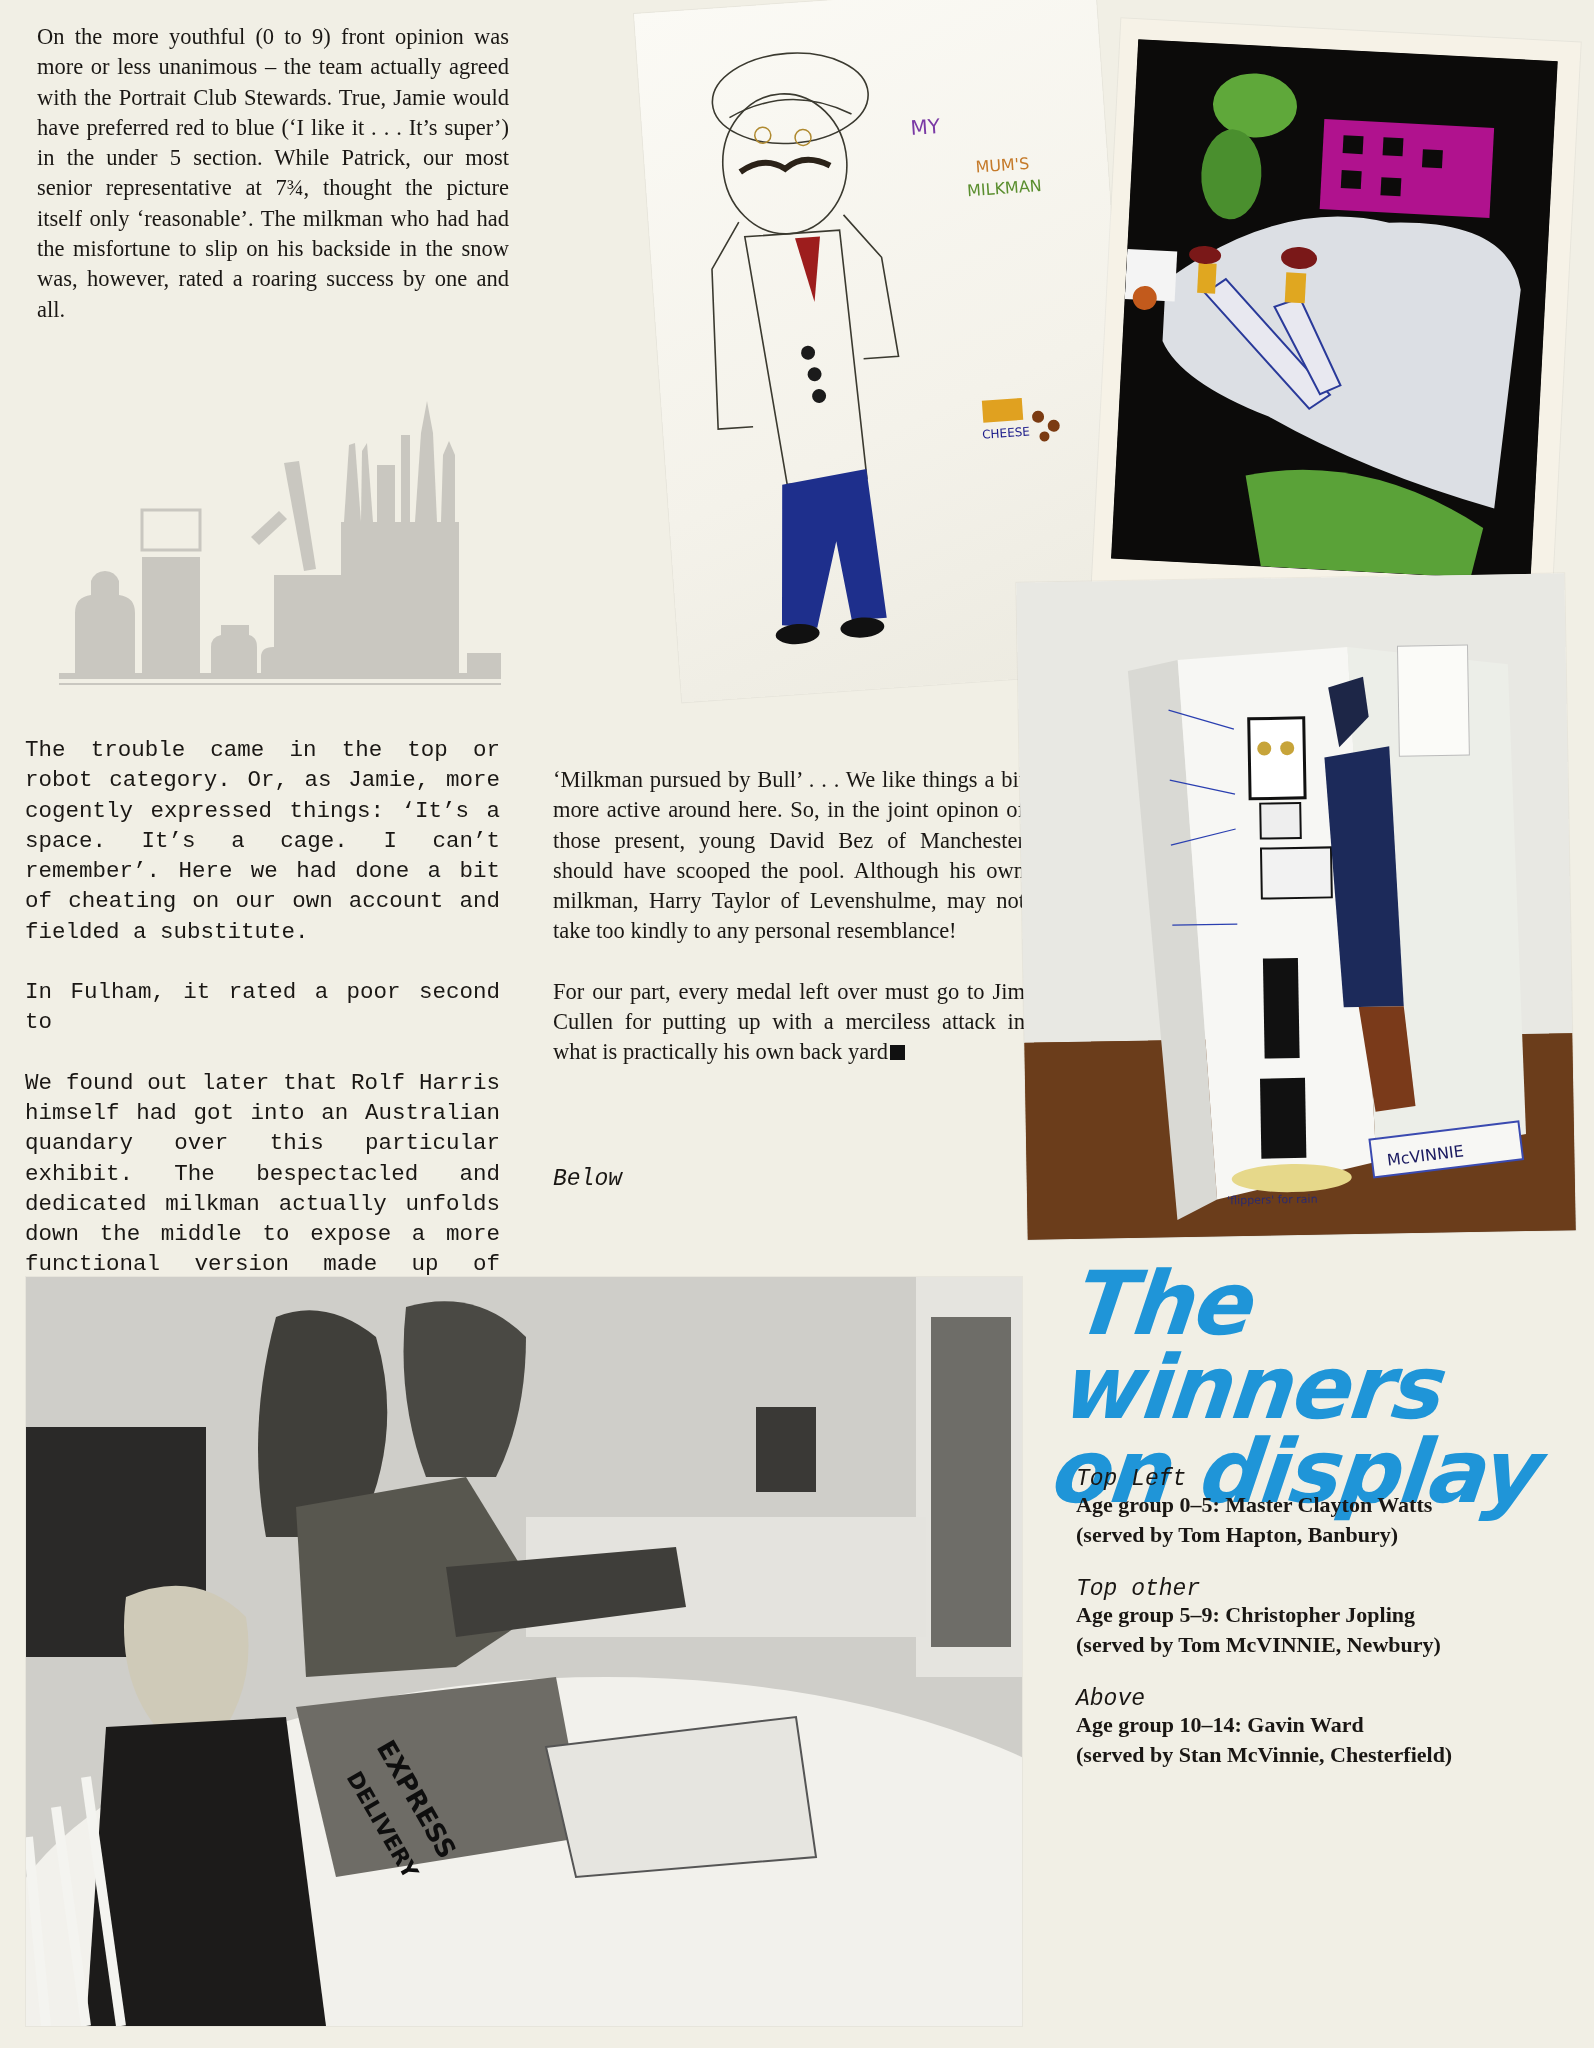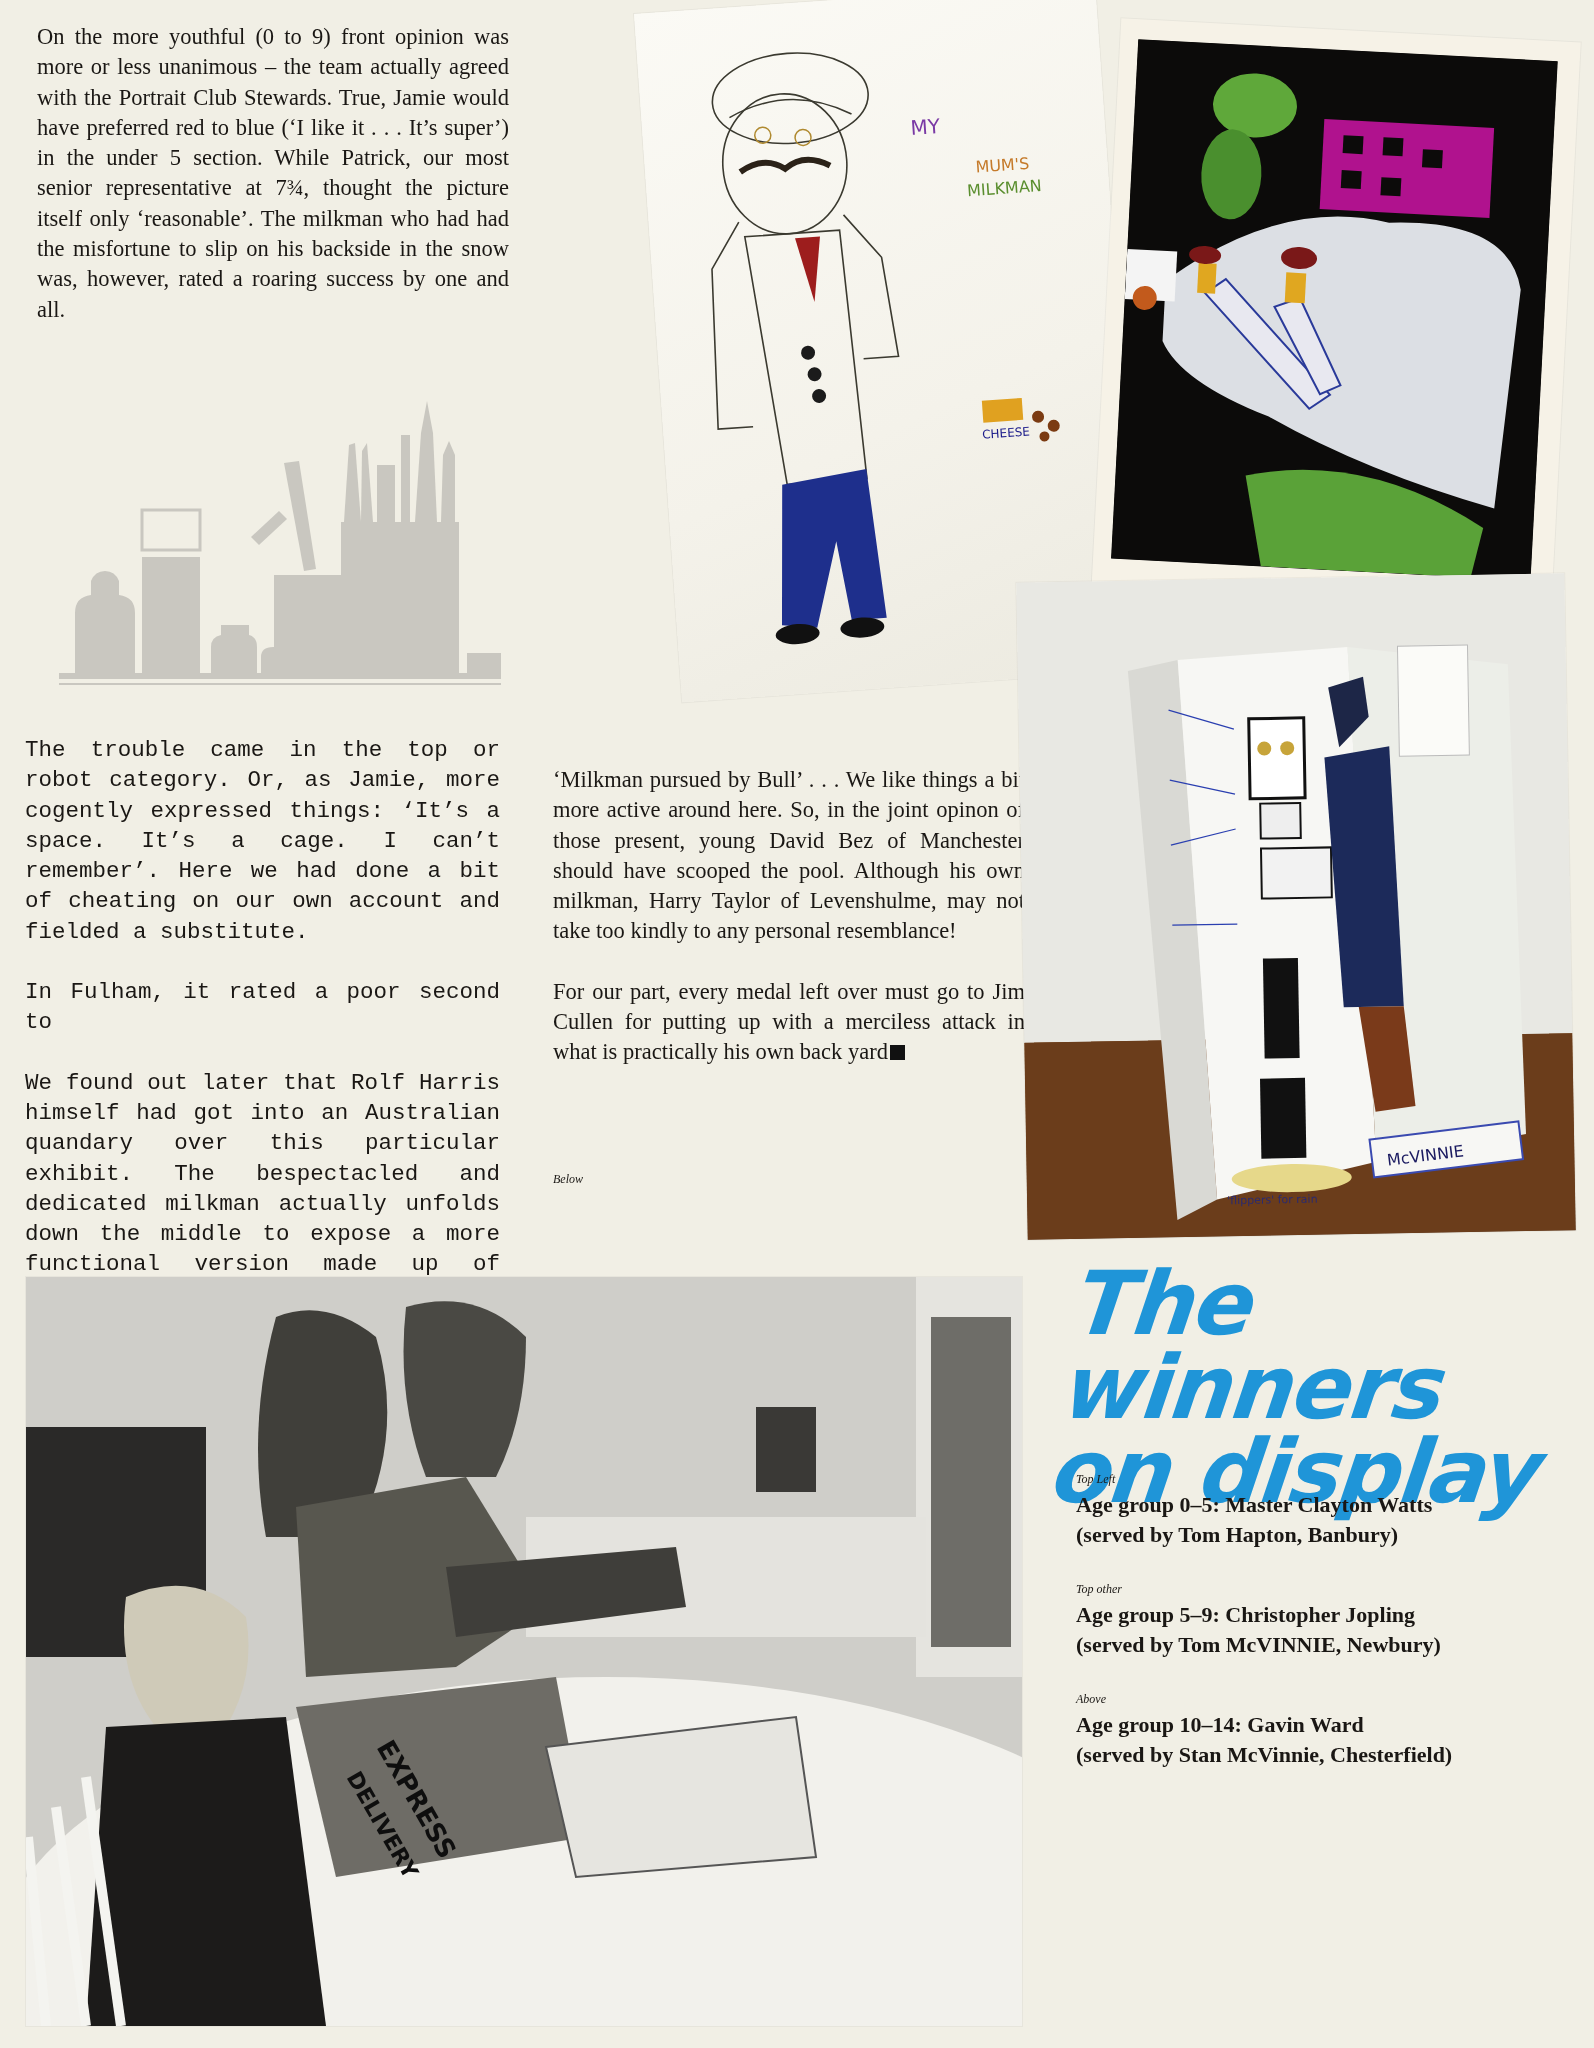--- a/index.html
+++ b/index.html
@@ -12,21 +12,21 @@
   .abs { position: absolute; }
   .body-text {
     font-size: 22.5px; line-height: 30.3px; text-align: justify;
     text-align-last: left; hyphens: none;
   }
   .body-text p { margin: 0 0 30px 0; }
   .col1a { left: 29px; top: 22px; width: 472px; margin-left: 8px; }
   .col1b { left: 25px; top: 735px; width: 475px; font-family: Liberation Mono, monospace; }
   .col2  { left: 553px; top: 765px; width: 472px; }
   .endmark { display: inline-block; width: 15px; height: 15px; background: #111; vertical-align: -1px; margin-left: 2px; }
-  .cap-label { font-style: italic; font-size: 12px; line-height: 22px; margin: 0; }
+  .cap-label { font-style: italic; font-size: 23px; line-height: 22px; margin: 0; font-family: Liberation Mono, monospace; }
   .cap-bold { font-weight: bold; font-size: 22px; line-height: 30px; margin: 0; }
   .below-cap { left: 553px; top: 1168px; width: 472px; }
 
   
   .skyline { left: 29px; top: 385px; width: 472px; height: 300px; }
 
   
   .photo { overflow: hidden; box-shadow: 0 0 0 1px rgba(0,0,0,0.04); }
   .drawing {
     left: 634px; top: 14px; width: 462px; height: 690px;

